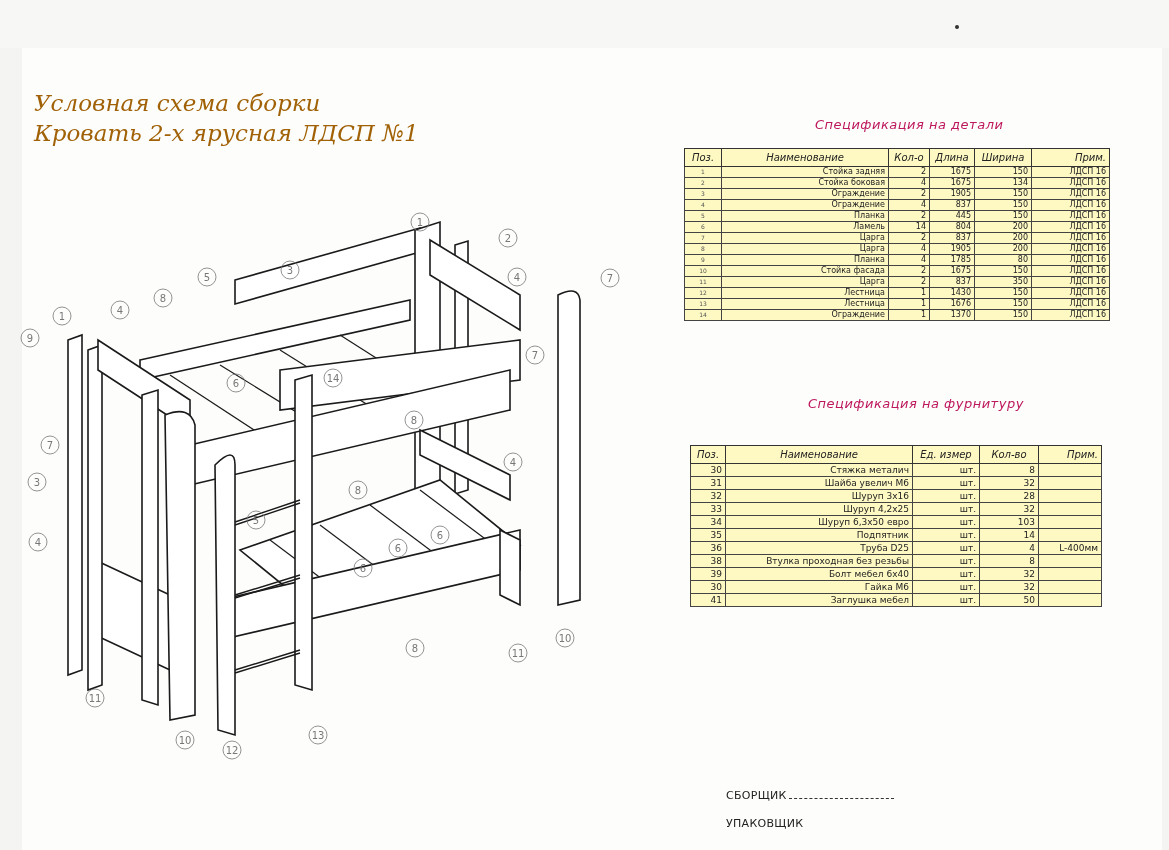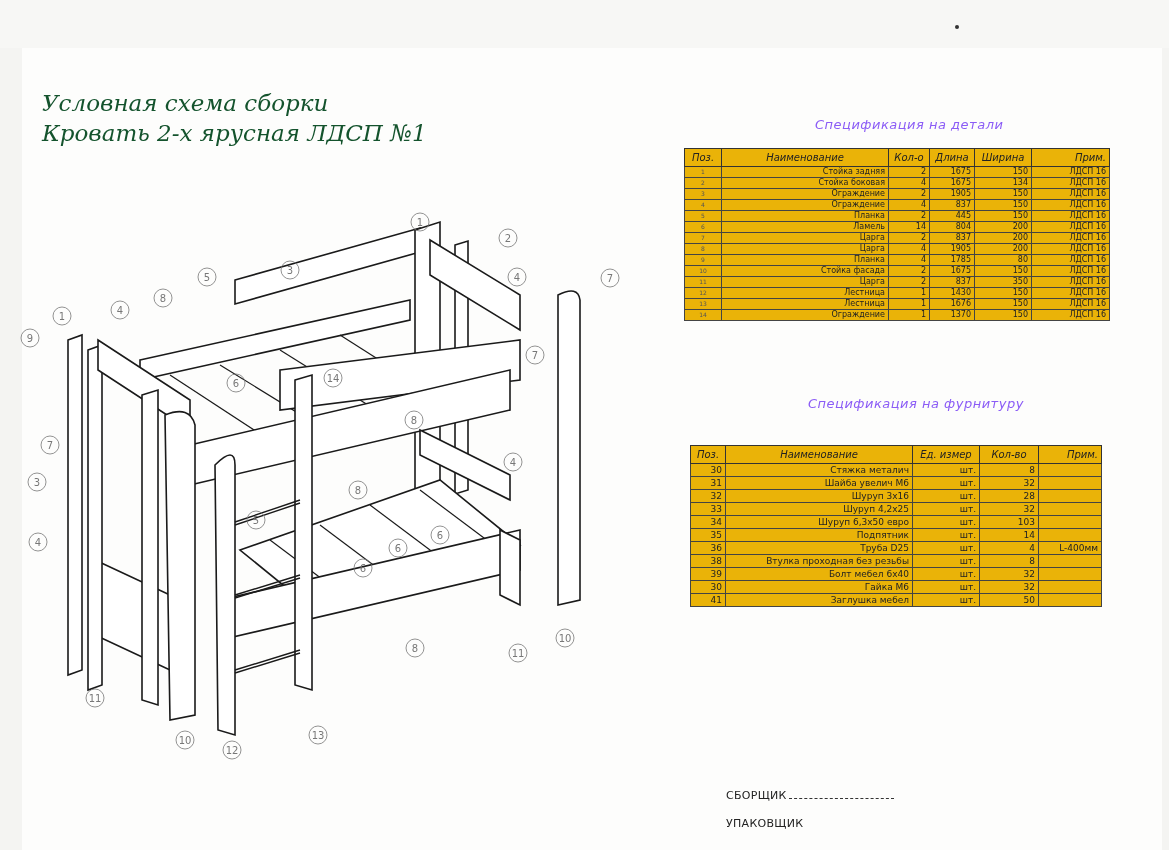--- a/index.html
+++ b/index.html
@@ -12,34 +12,34 @@
     .paper {
       position: absolute; left: 22px; top: 48px; width: 1140px; height: 802px;
       background: #fdfdfc;
     }
     .topband {
       position: absolute; left: 0; top: 0; width: 1169px; height: 48px;
       background: #f7f7f5;
     }
     .dot { position: absolute; left: 955px; top: 25px; width: 4px; height: 4px; border-radius: 50%; background: #333; }
     .title {
-      position: absolute; left: 42px; top: 88px;
+      position: absolute; left: 34px; top: 88px;
       font-family: "DejaVu Serif", serif; font-style: italic;
-      font-size: 23px; line-height: 30px; color: #14532d;
+      font-size: 23px; line-height: 30px; color: #a16207;
     }
     .title div { white-space: nowrap; }
 
     .diagram { position: absolute; left: 20px; top: 200px; width: 640px; height: 570px; }
 
     .spec-title {
-      position: absolute; font-style: italic; font-size: 13px; color: #8b5cf6;
+      position: absolute; font-style: italic; font-size: 13px; color: #be185d;
       letter-spacing: 0.5px;
     }
     table.spec {
-      position: absolute; border-collapse: collapse; background: #eab308;
+      position: absolute; border-collapse: collapse; background: #fef9c3;
       font-size: 8px; color: #222; padding-left: 16px;
     }
     table.spec th {
       font-style: italic; font-weight: normal; font-size: 10px;
       border: 1px solid #333; padding: 1px 3px; height: 15px;
     }
     table.spec td {
       border: 1px solid #444; padding: 0 3px; height: 10px; line-height: 10px;
     }
     #details { left: 684px; top: 148px; width: 426px; }

